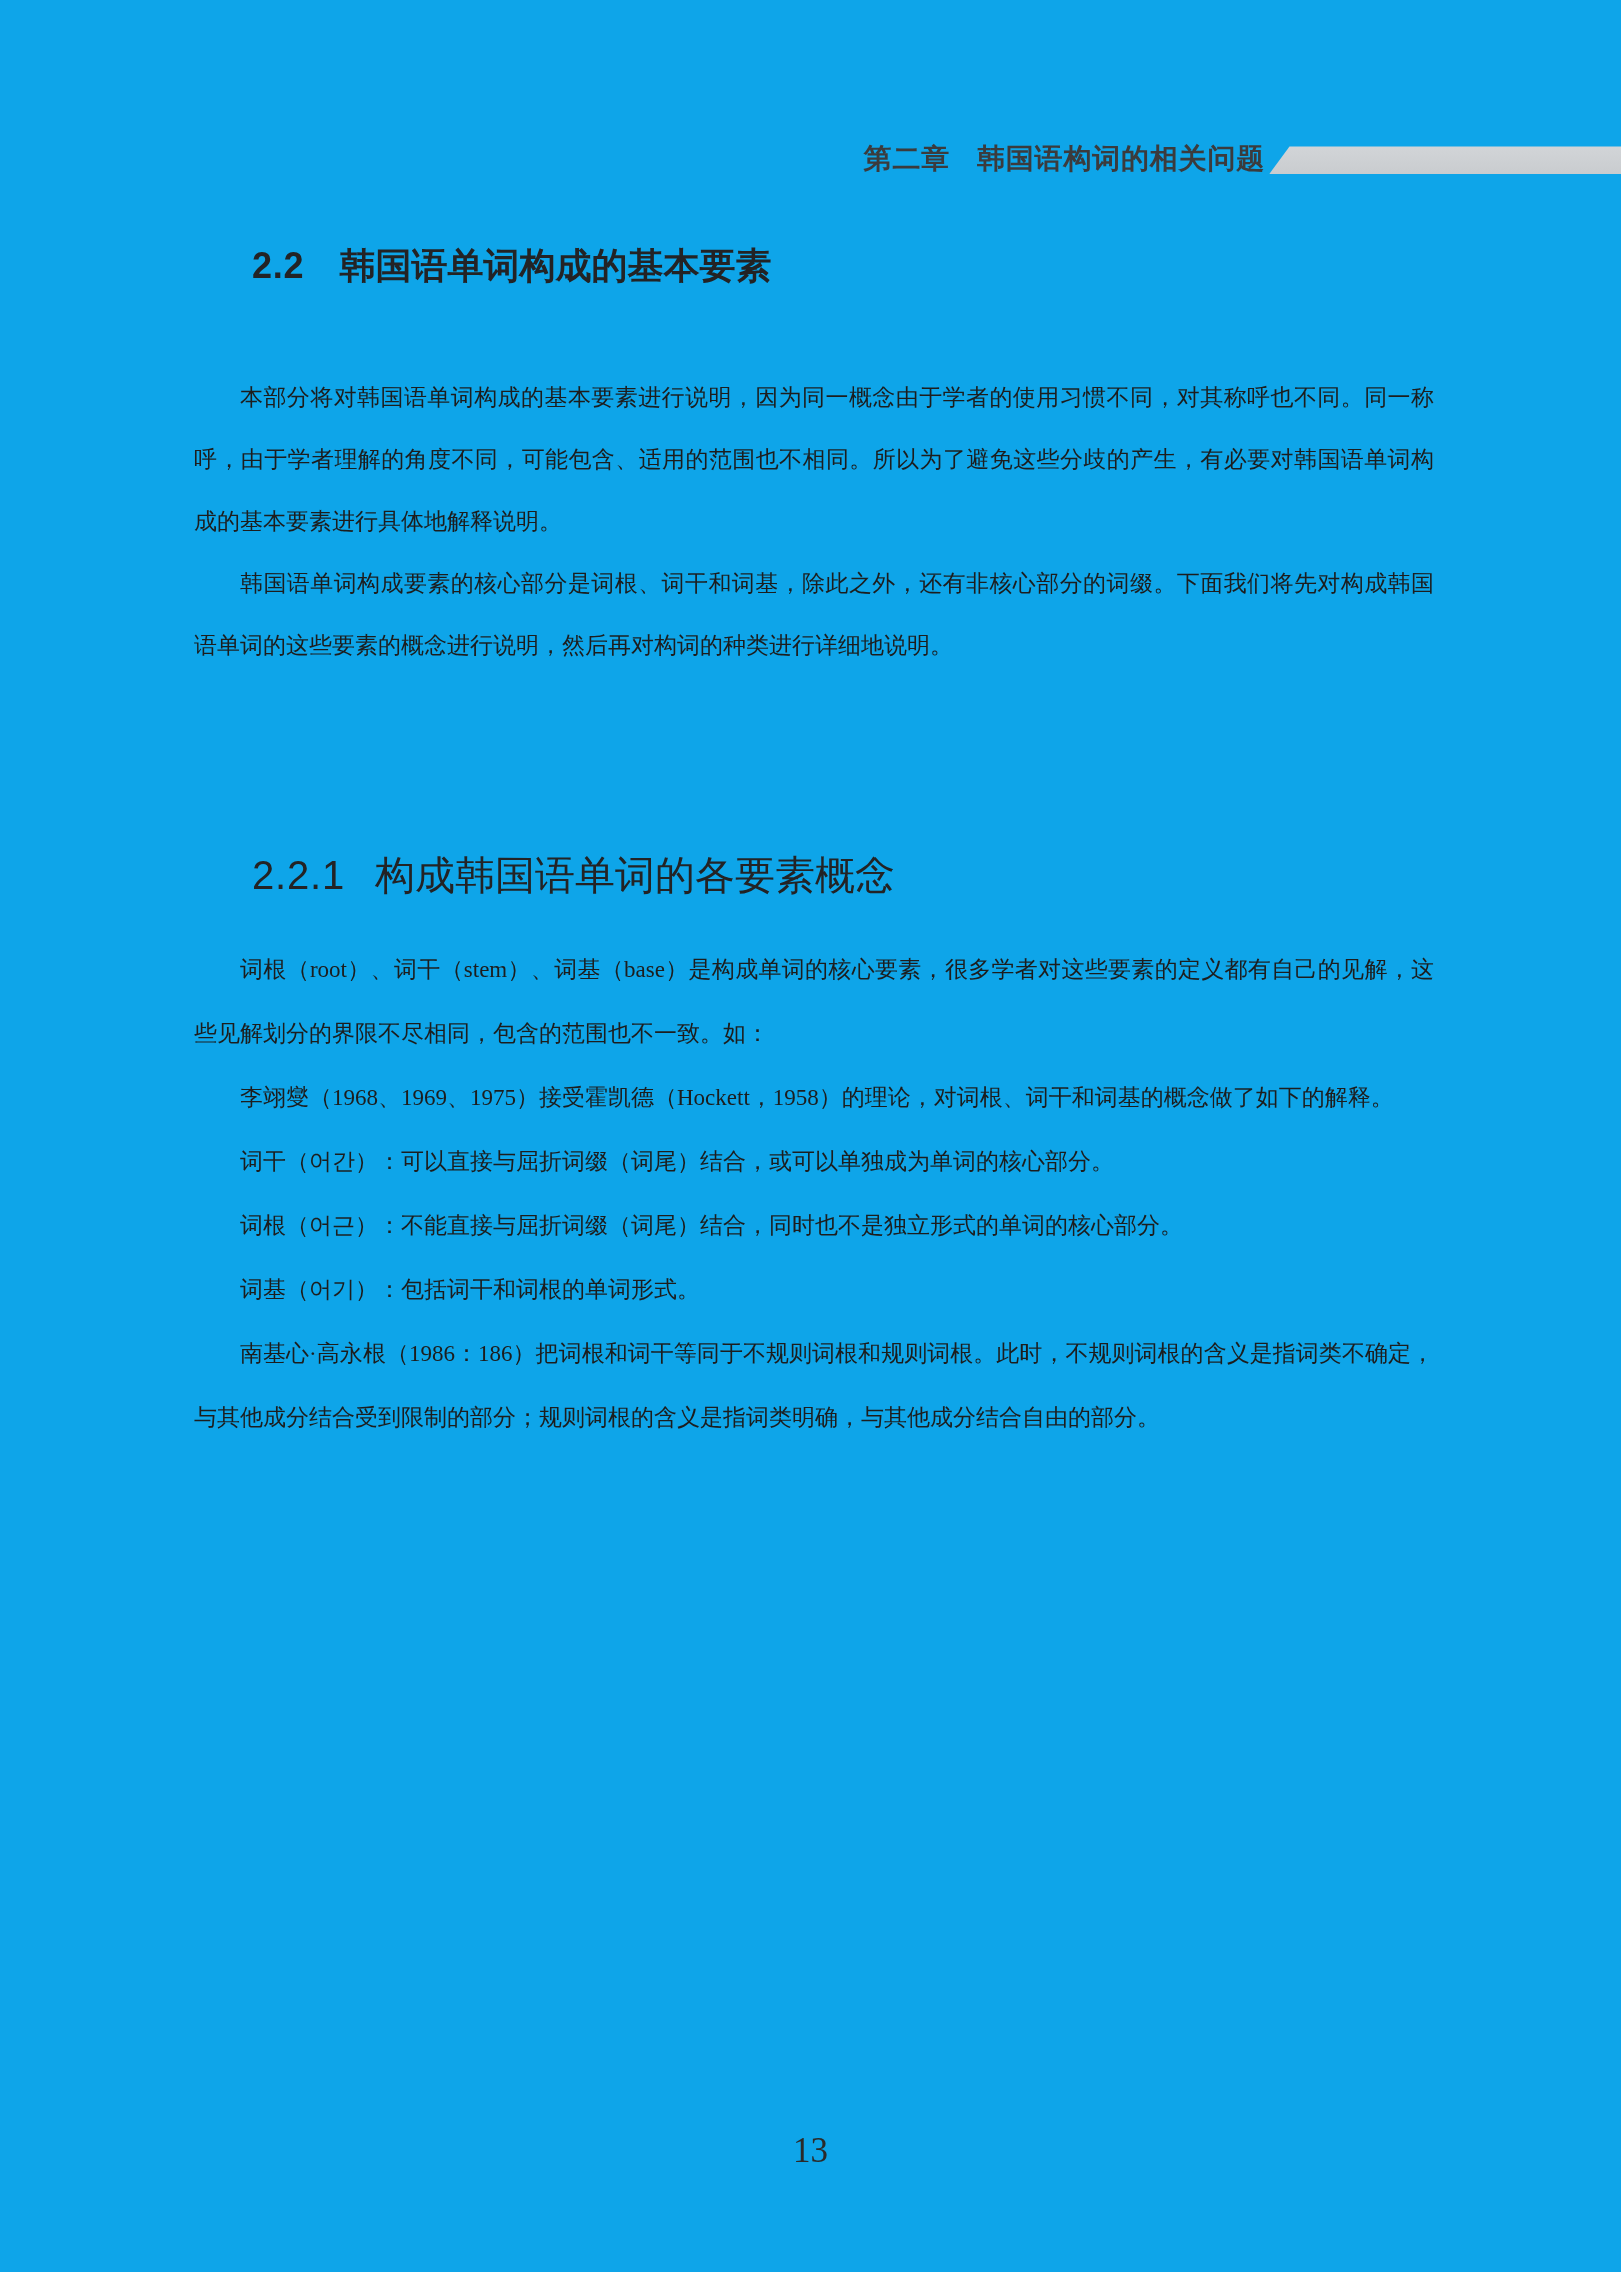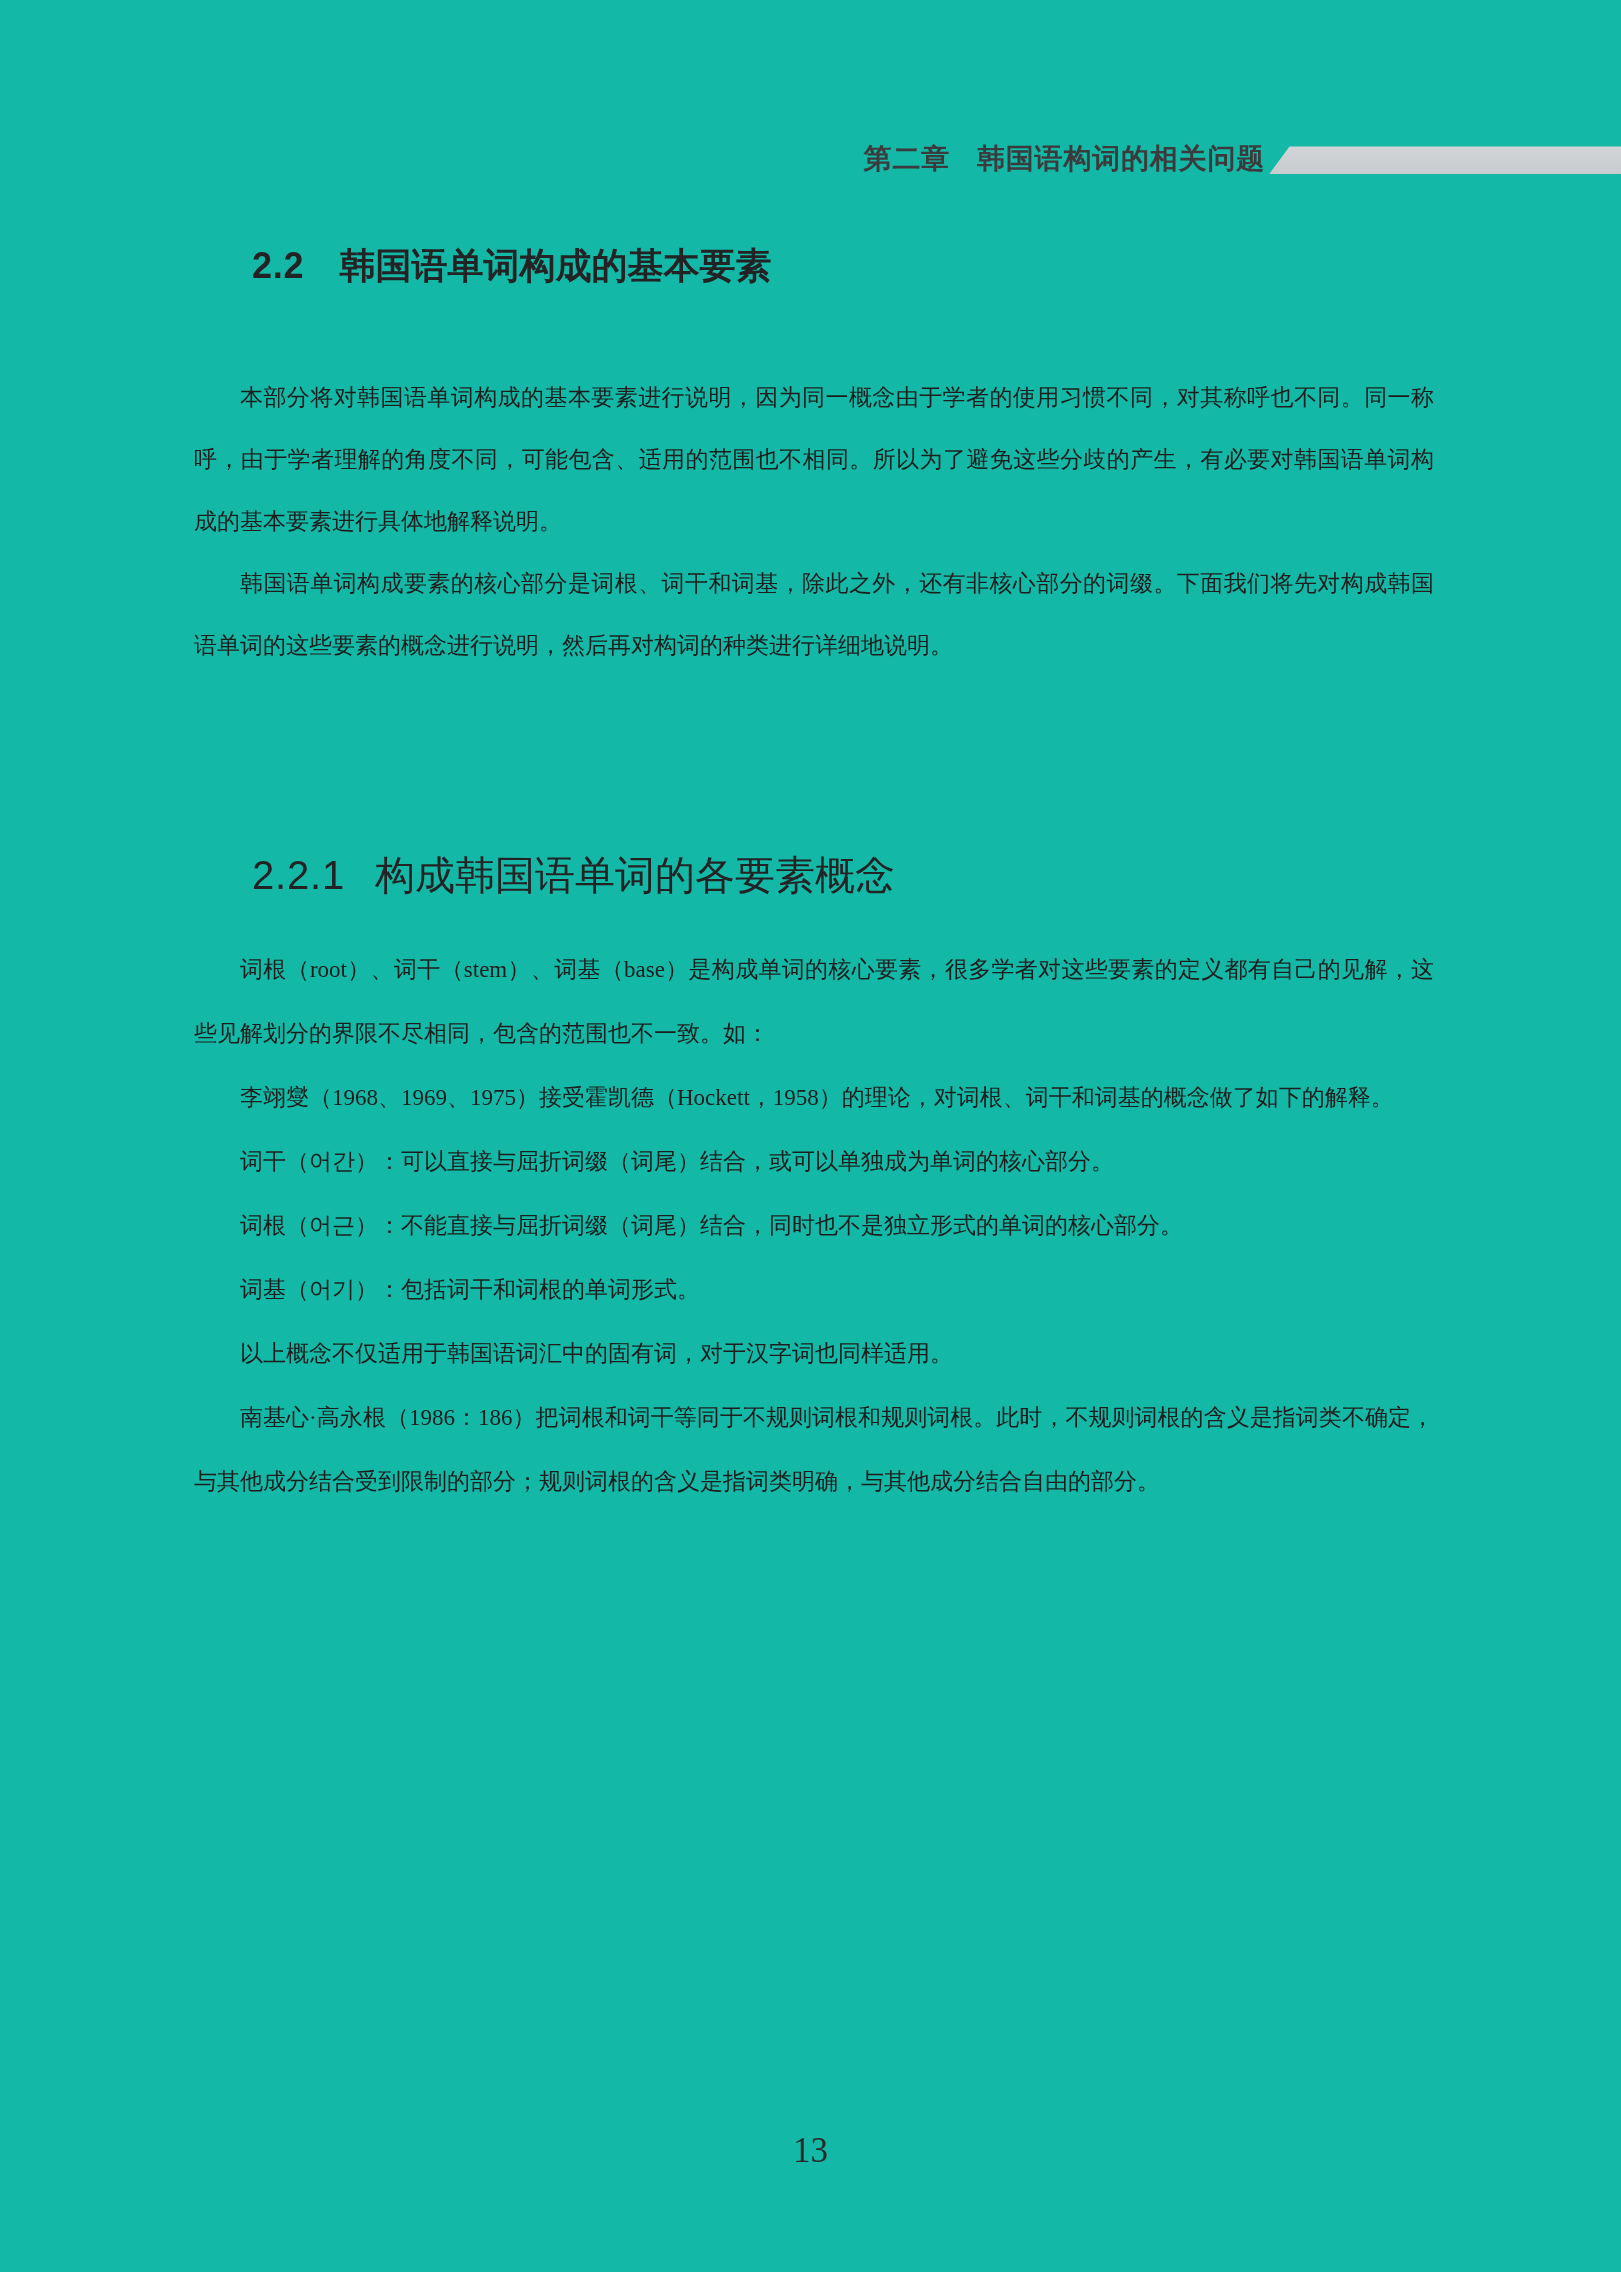--- a/index.html
+++ b/index.html
@@ -4,21 +4,21 @@
 <style>
   html, body {
     margin: 0;
     padding: 0;
     background: #ffffff;
   }
   .page {
     position: relative;
     width: 1621px;
     height: 2273px;
-    background: #14b8a6;
+    background: #0ea5e9;
     font-family: "Liberation Serif", "DejaVu Serif", serif;
     color: #1d1d1d;
     overflow: hidden;
   }
 
   
   .running-head {
     position: absolute;
     top: 144px;
     left: 0;
@@ -127,20 +127,19 @@
   <div class="subsection-title">
     <span class="num">2.2.1</span><span>构成韩国语单词的各要素概念</span>
   </div>
 
   <div class="text-block body-block">
     <p>词根（root）、词干（stem）、词基（base）是构成单词的核心要素，很多学者对这些要素的定义都有自己的见解，这些见解划分的界限不尽相同，包含的范围也不一致。如：</p>
     <p>李翊燮（1968、1969、1975）接受霍凯德（Hockett，1958）的理论，对词根、词干和词基的概念做了如下的解释。</p>
     <p>词干（어간）：可以直接与屈折词缀（词尾）结合，或可以单独成为单词的核心部分。</p>
     <p>词根（어근）：不能直接与屈折词缀（词尾）结合，同时也不是独立形式的单词的核心部分。</p>
     <p>词基（어기）：包括词干和词根的单词形式。</p>
-    <p>以上概念不仅适用于韩国语词汇中的固有词，对于汉字词也同样适用。</p>
     <p>南基心·高永根（1986：186）把词根和词干等同于不规则词根和规则词根。此时，不规则词根的含义是指词类不确定，与其他成分结合受到限制的部分；规则词根的含义是指词类明确，与其他成分结合自由的部分。</p>
   </div>
 
   <div class="folio">13</div>
 
 </div>
 
 
 </body></html>

